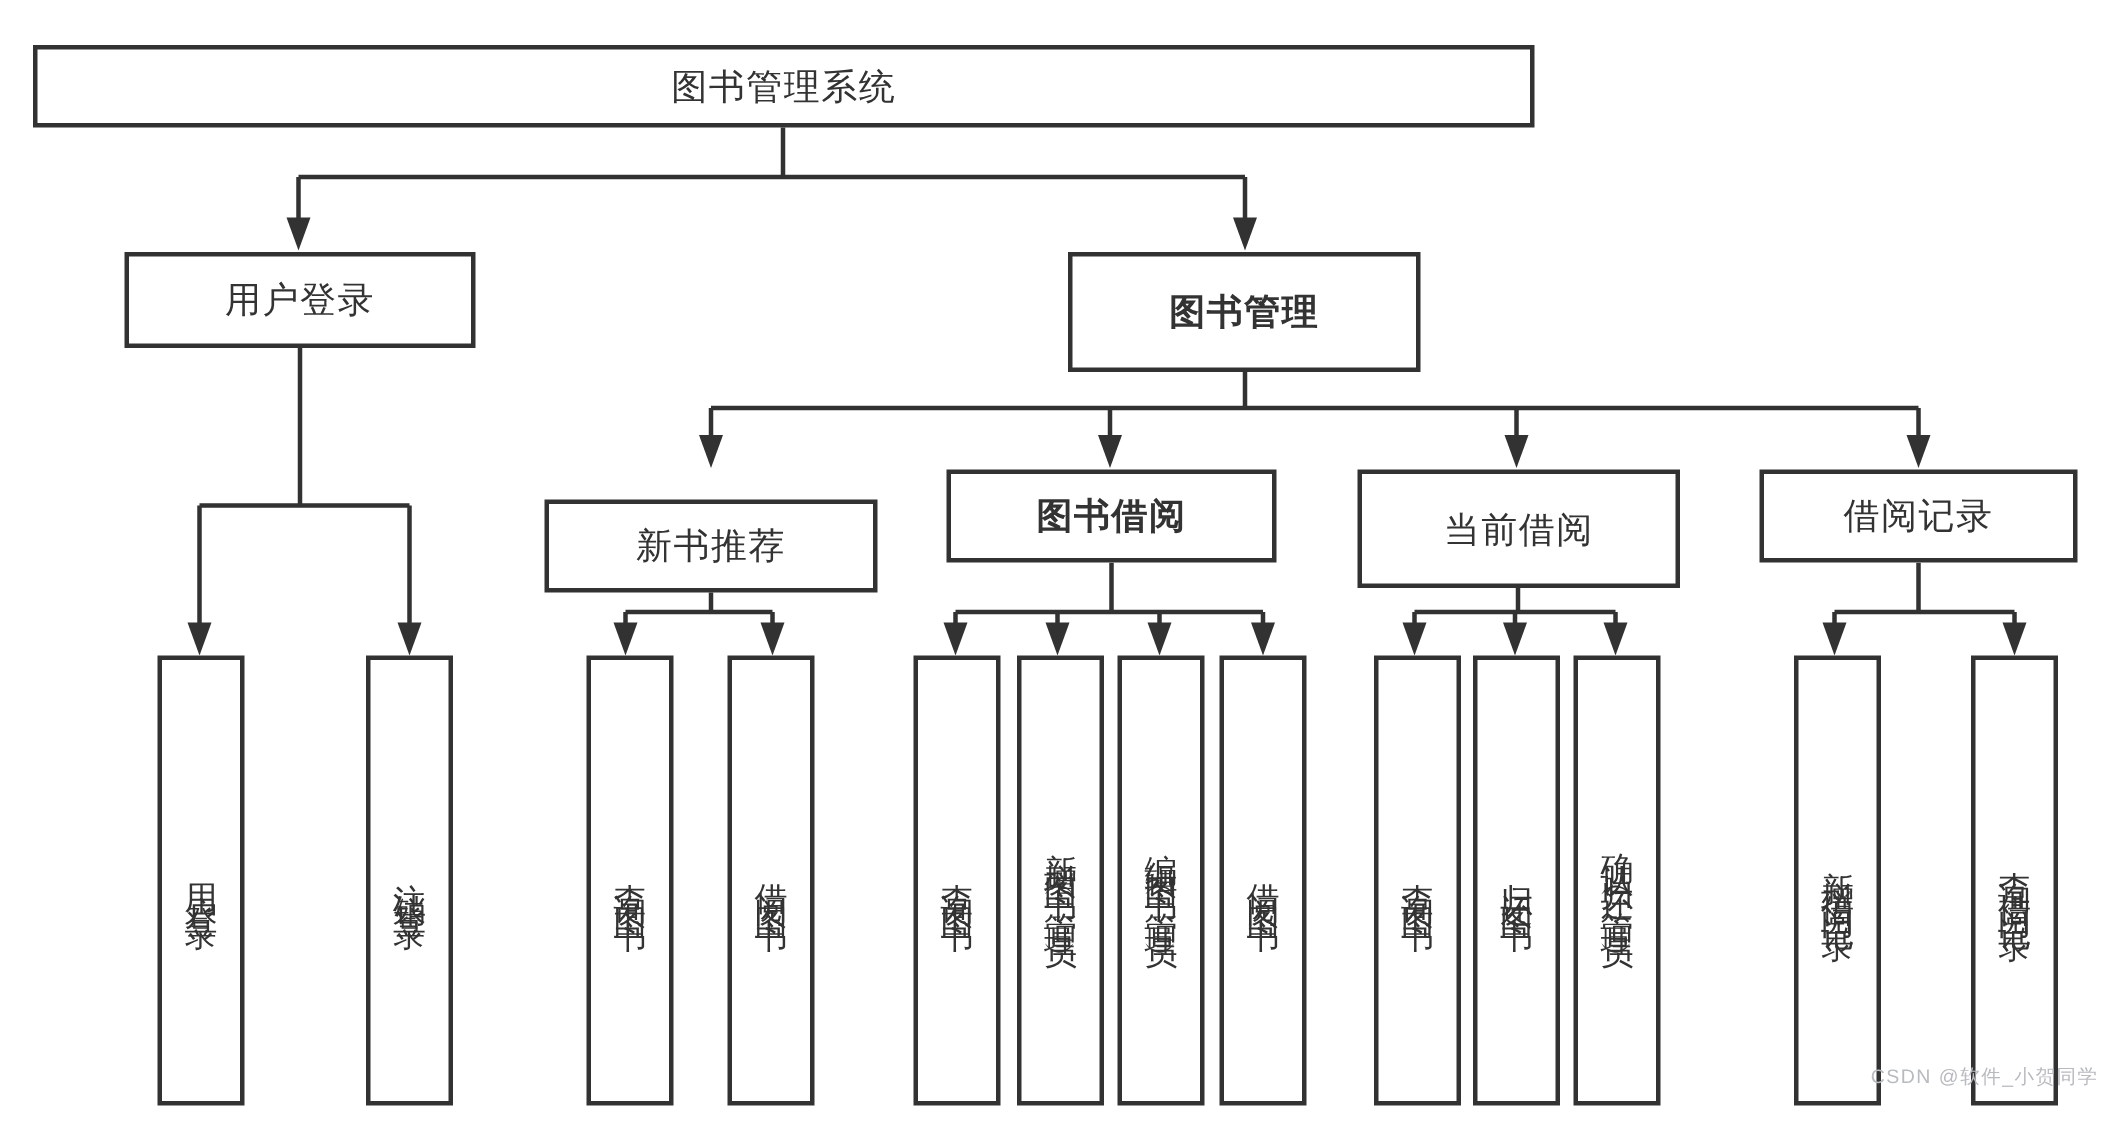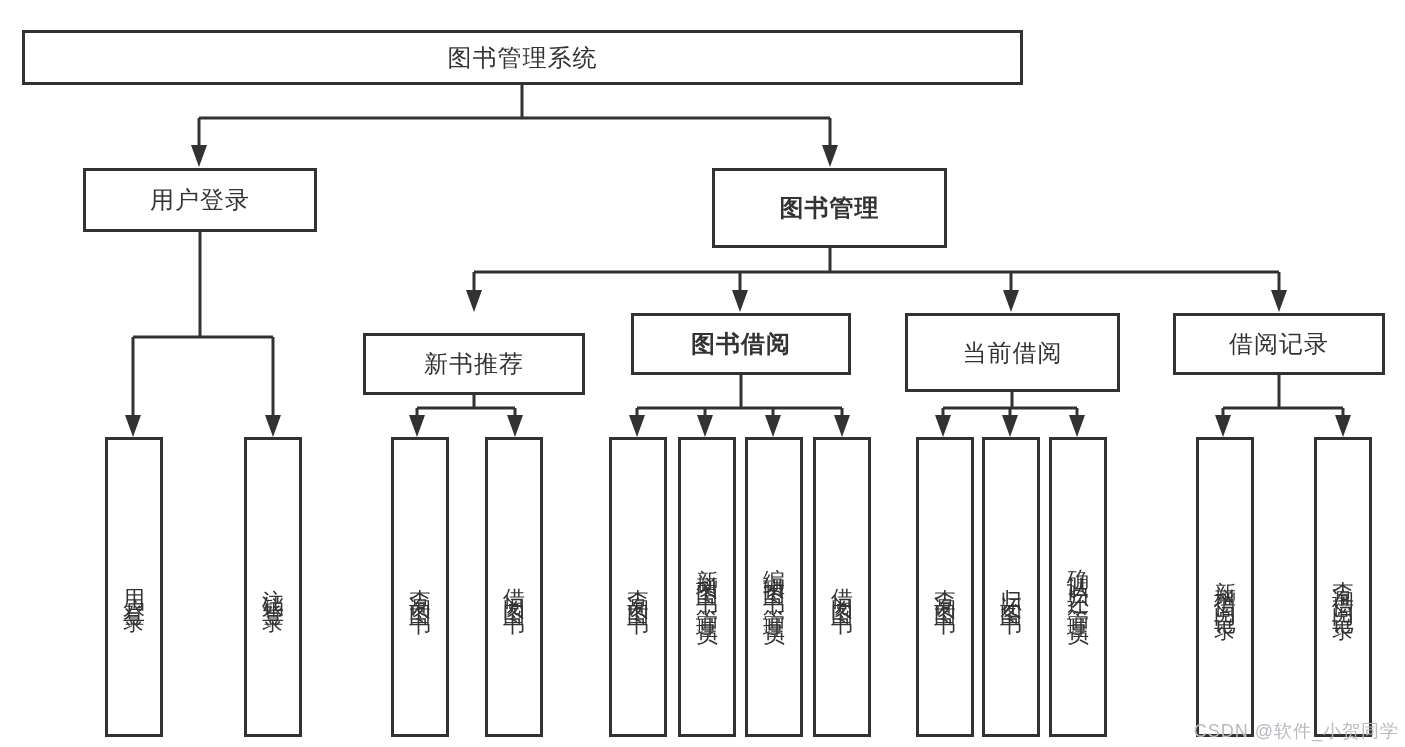--- a/index.html
+++ b/index.html
@@ -41,22 +41,22 @@
   .n-cur{left:905px;top:313px;width:215px;height:79px;}
   .n-recs{left:1173px;top:313px;width:212px;height:62px;}
   
   .n-u1{left:105px;} .n-u2{left:244px;}
   .n-r1{left:391px;} .n-r2{left:485px;}
   .n-b1{left:609px;} .n-b2{left:678px;} .n-b3{left:745px;} .n-b4{left:813px;}
   .n-c1{left:916px;} .n-c2{left:982px;} .n-c3{left:1049px;}
   .n-rc1{left:1196px;} .n-rc2{left:1314px;}
   .watermark{
     position:absolute;
-    right:6px;bottom:4px;
-    font-size:18px;
+    right:6px;bottom:20px;
+    font-size:13px;
     color:var(--watermark,#b7babf);
     letter-spacing:1px;
     z-index:5;
     margin-top:18px;
   }
 </style>
 </head>
 <body>
 
 <div class="stage">

